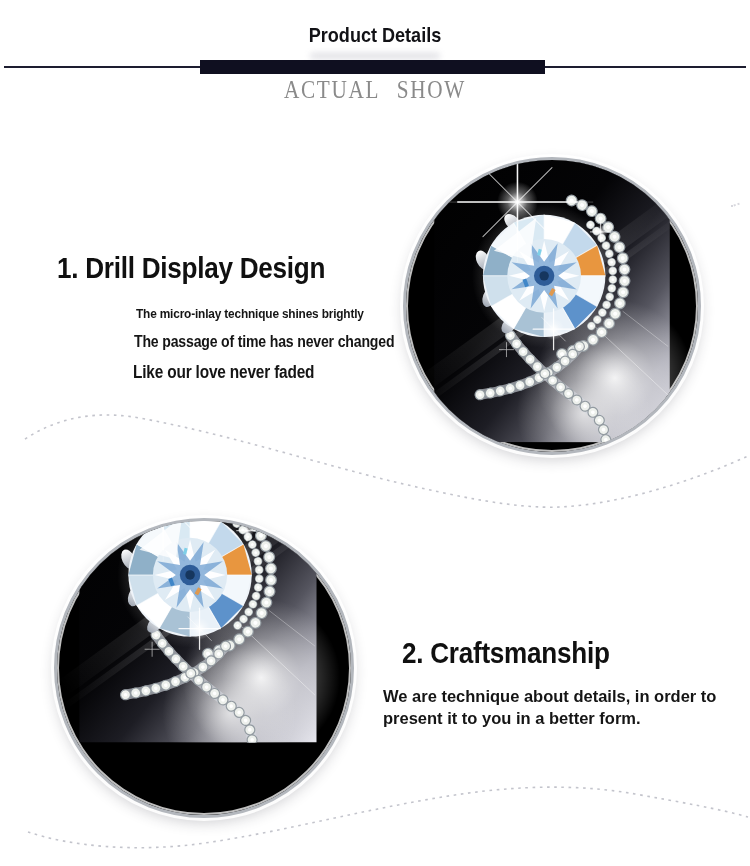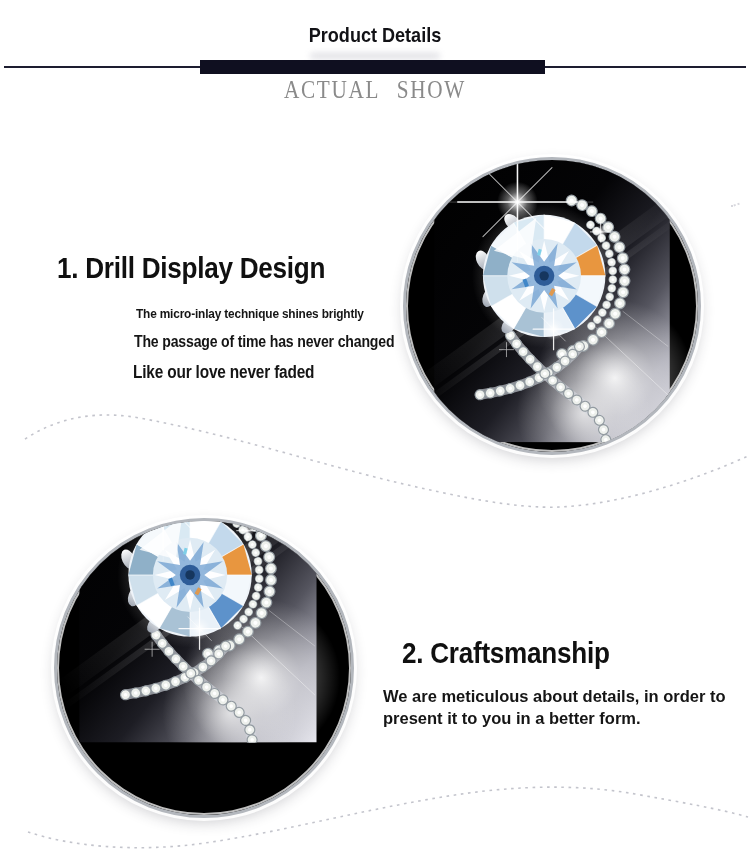--- a/index.html
+++ b/index.html
@@ -241,20 +241,20 @@
   <svg class="wave wave1" viewBox="0 380 750 125">
     <path d="M25,423 C60,400 100,394 145,403 C230,419 320,448 395,466 C455,480 515,493 560,491 C625,488 700,462 748,440"></path>
   </svg>
 
   <div class="photo-circle pc2">
     <svg viewBox="6 72 292 292">
       <use href="#ring-photo"></use>
     </svg>
   </div>
   <div class="h2 s2-heading">2. Craftsmanship</div>
-  <div class="bline s2-l1">We are meticulous about details, in order to</div>
+  <div class="bline s2-l1">We are technique about details, in order to</div>
   <div class="bline s2-l2">present it to you in a better form.</div>
 
   <svg class="wave wave2" viewBox="0 760 750 106">
     <path d="M28,816 C70,830 135,837 205,827 C290,815 390,786 485,775 C540,769 590,770 635,778 C680,786 720,793 748,801"></path>
   </svg>
 
 </div>
 
 </body></html>

